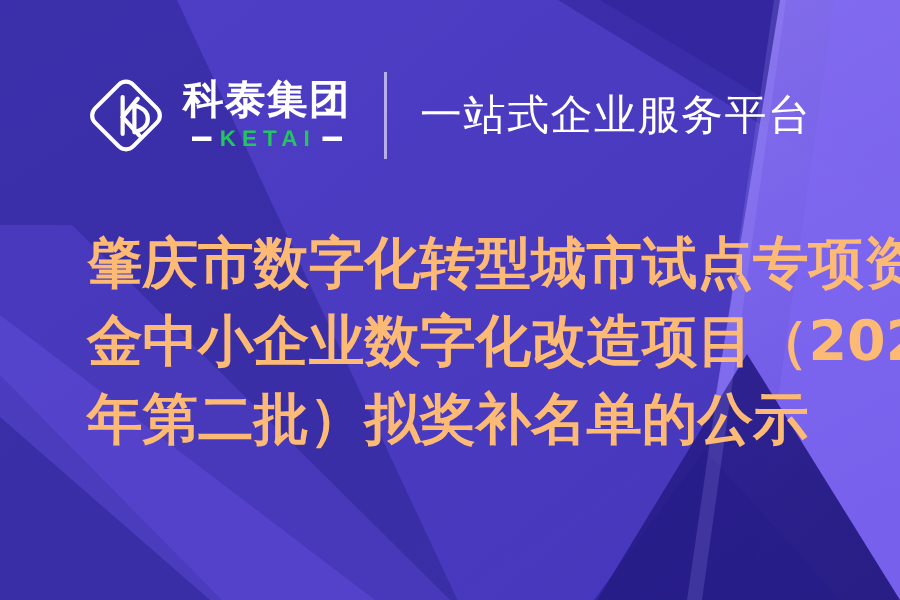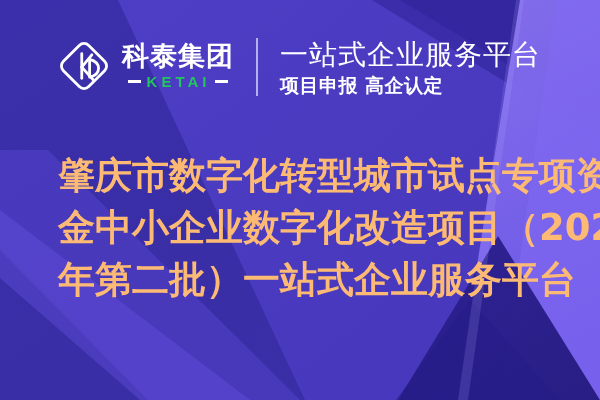--- a/index.html
+++ b/index.html
@@ -29,21 +29,21 @@
   }
 
   
   .header {
     position: absolute;
     left: 0;
     top: 38px;
     width: 600px;
     height: 78px;
     display: flex;
-    align-items: flex-start;
+    align-items: center;
     z-index: 5;
   }
 
   .logo-block {
     display: flex;
     align-items: center;
     margin-left: 56px;
   }
 
   .logo-mark {
@@ -217,23 +217,22 @@
           <span class="logo-en-text">KETAI</span>
           <span class="dash"></span>
         </div>
       </div>
     </div>
 
     <div class="divider"></div>
 
     <div class="tagline">
       <div class="tagline-main">一站式企业服务平台</div>
-      <div class="tagline-sub">项目申报 高企认定</div>
     </div>
   </div>
 
   <div class="headline">
     <div class="headline-line">肇庆市数字化转型城市试点专项资</div>
     <div class="headline-line">金中小企业数字化改造项目（2025</div>
-    <div class="headline-line">年第二批）一站式企业服务平台</div>
+    <div class="headline-line">年第二批）拟奖补名单的公示</div>
   </div>
 
 </div>
 
 </body></html>

